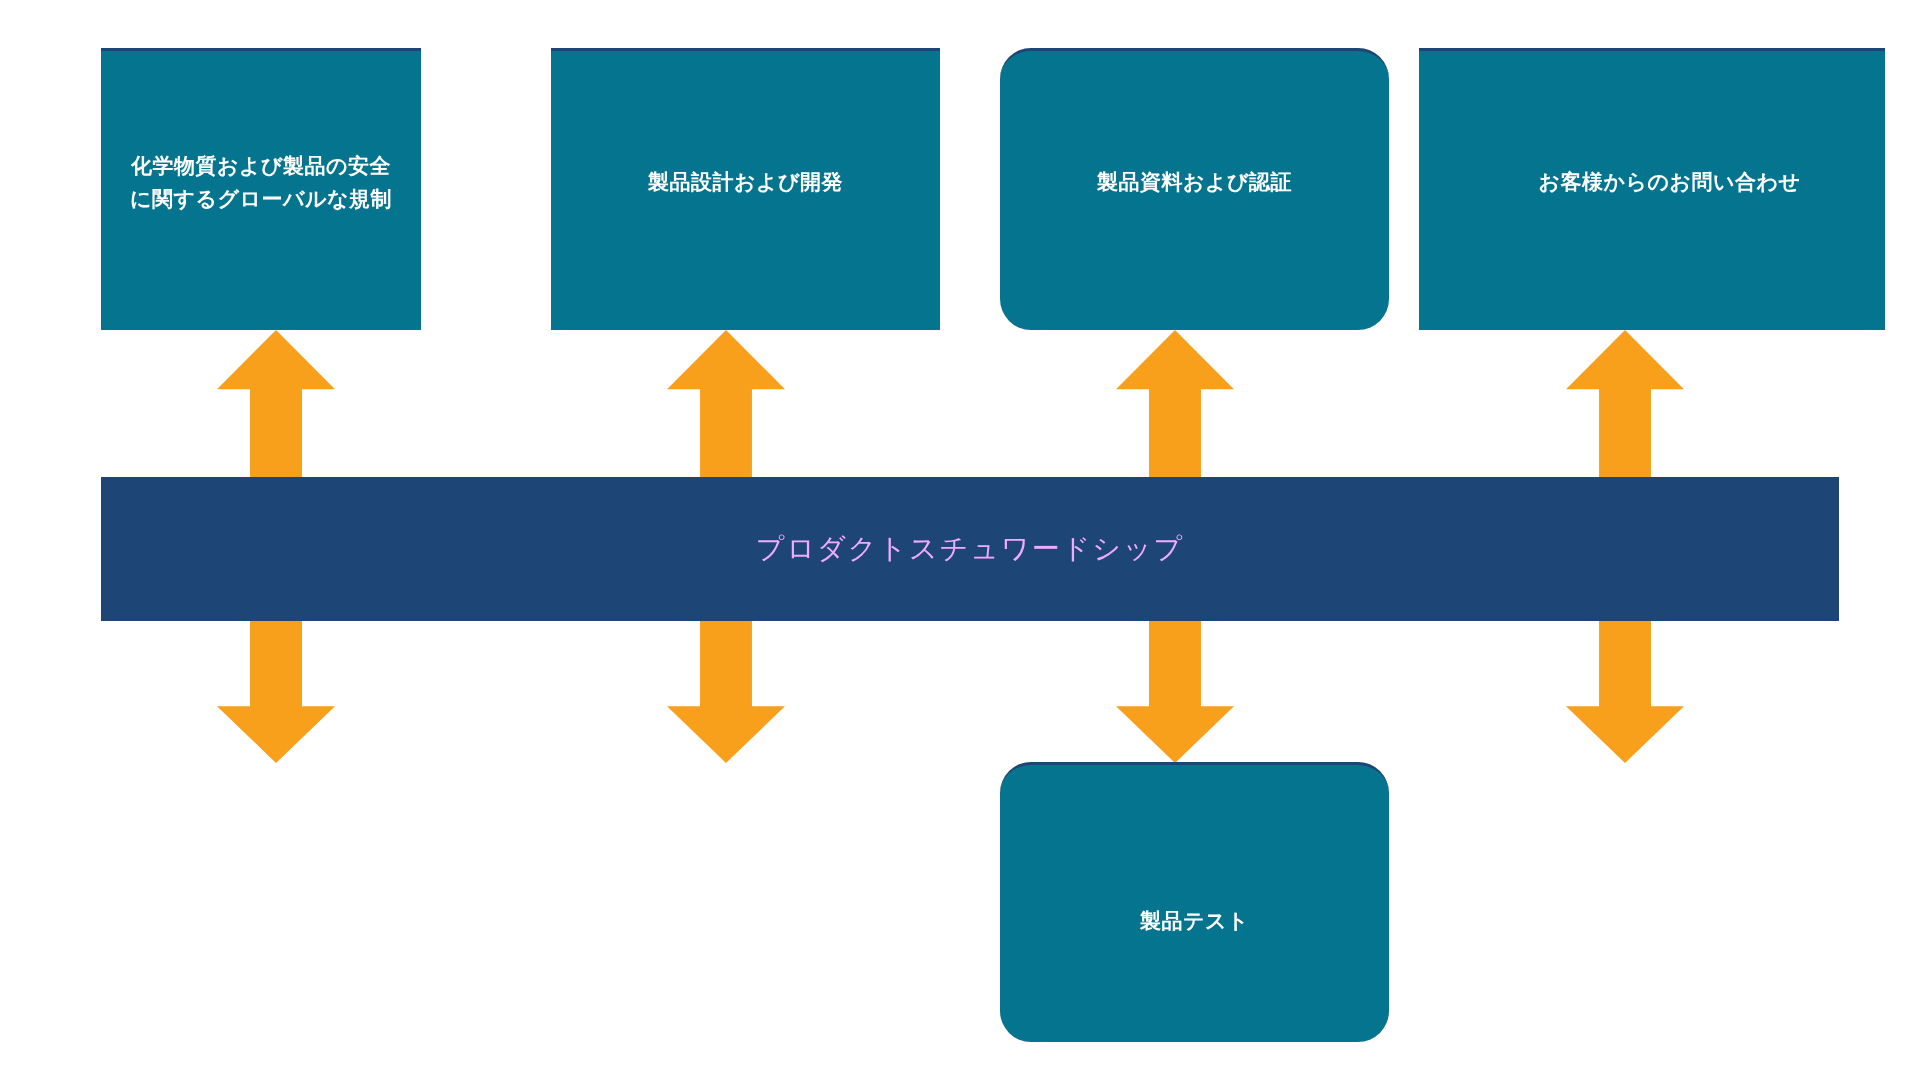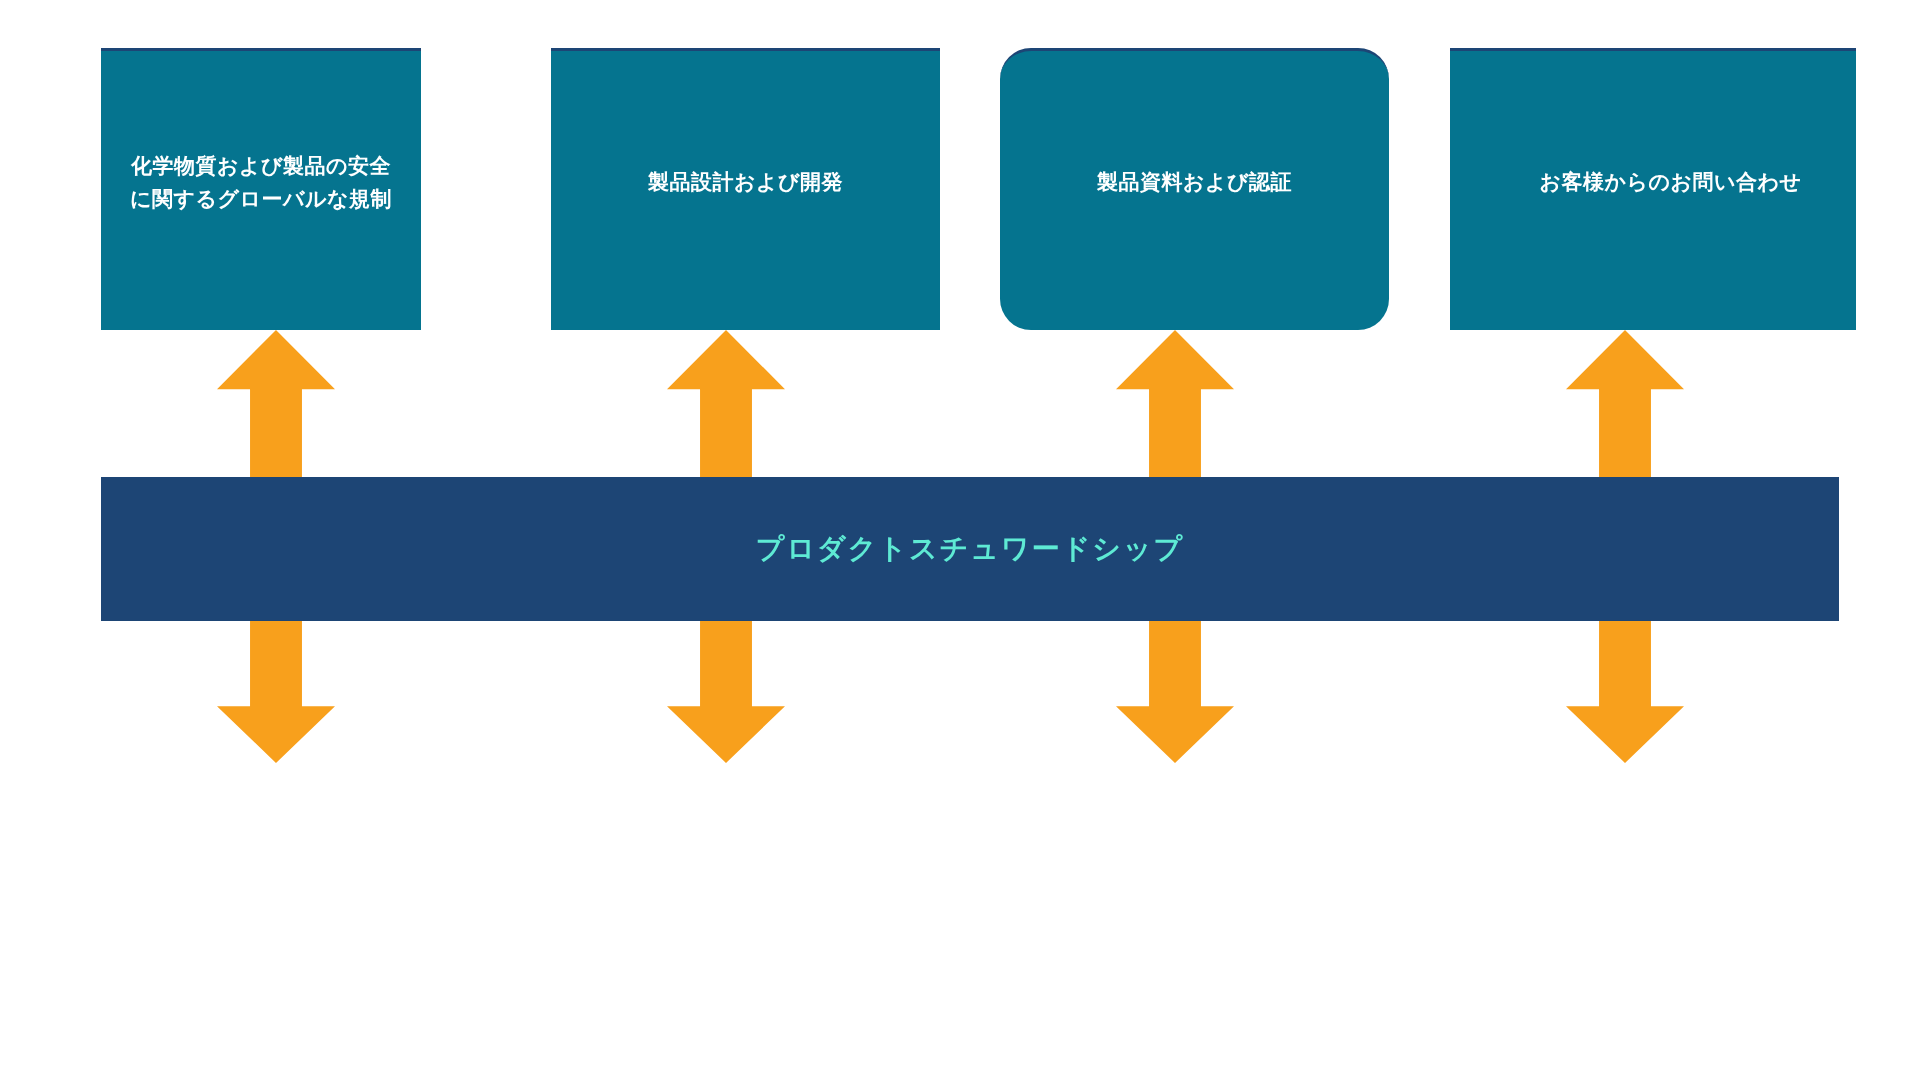--- a/index.html
+++ b/index.html
@@ -42,42 +42,42 @@
   }
 
   
   .row-top { top: 48px; height: 282px; }
   
   .row-bottom { top: 762px; height: 280px; }
 
   .col-1 { left: 101px;  width: 320px; }
   .col-2 { left: 551px;  width: 389px; align-items: center; }
   .col-3 { left: 1000px; width: 389px; border-radius: 31px; }
-  .col-4 { left: 1450px; width: 406px; padding-left: 35px; }
+  .col-4 { left: 1419px; width: 466px; padding-left: 35px; }
 
   
   .row-top .node-label { transform: translateY(-8px); }
   
   .row-bottom .node-label { transform: translateY(18px); }
 
   
   #center-banner {
     position: absolute;
     left: 101px;
     top: 477px;
     width: 1738px;
     height: 144px;
     background: #1d4575;
     display: flex;
     align-items: center;
     justify-content: center;
   }
   #center-banner .banner-label {
-    color: #5eead4;
-    font-weight: bold;
+    color: #f0abfc;
+    font-weight: normal;
     font-size: 28px;
     letter-spacing: 2px;
     text-align: center;
   }
 
   
   .arrow {
     position: absolute;
     width: 118px;
     fill: #f8a01c;
@@ -131,14 +131,17 @@
   <svg class="arrow arrow-down arrow-c2" viewBox="0 0 100 130" preserveAspectRatio="none">
     <polygon points="28,0 72,0 72,78 100,78 50,130 0,78 28,78"></polygon>
   </svg>
   <svg class="arrow arrow-down arrow-c3" viewBox="0 0 100 130" preserveAspectRatio="none">
     <polygon points="28,0 72,0 72,78 100,78 50,130 0,78 28,78"></polygon>
   </svg>
   <svg class="arrow arrow-down arrow-c4" viewBox="0 0 100 130" preserveAspectRatio="none">
     <polygon points="28,0 72,0 72,78 100,78 50,130 0,78 28,78"></polygon>
   </svg>
 
+  <div class="node-box row-bottom col-3">
+    <div class="node-label">製品テスト</div>
+  </div>
 
 </div>
 
 </body></html>

